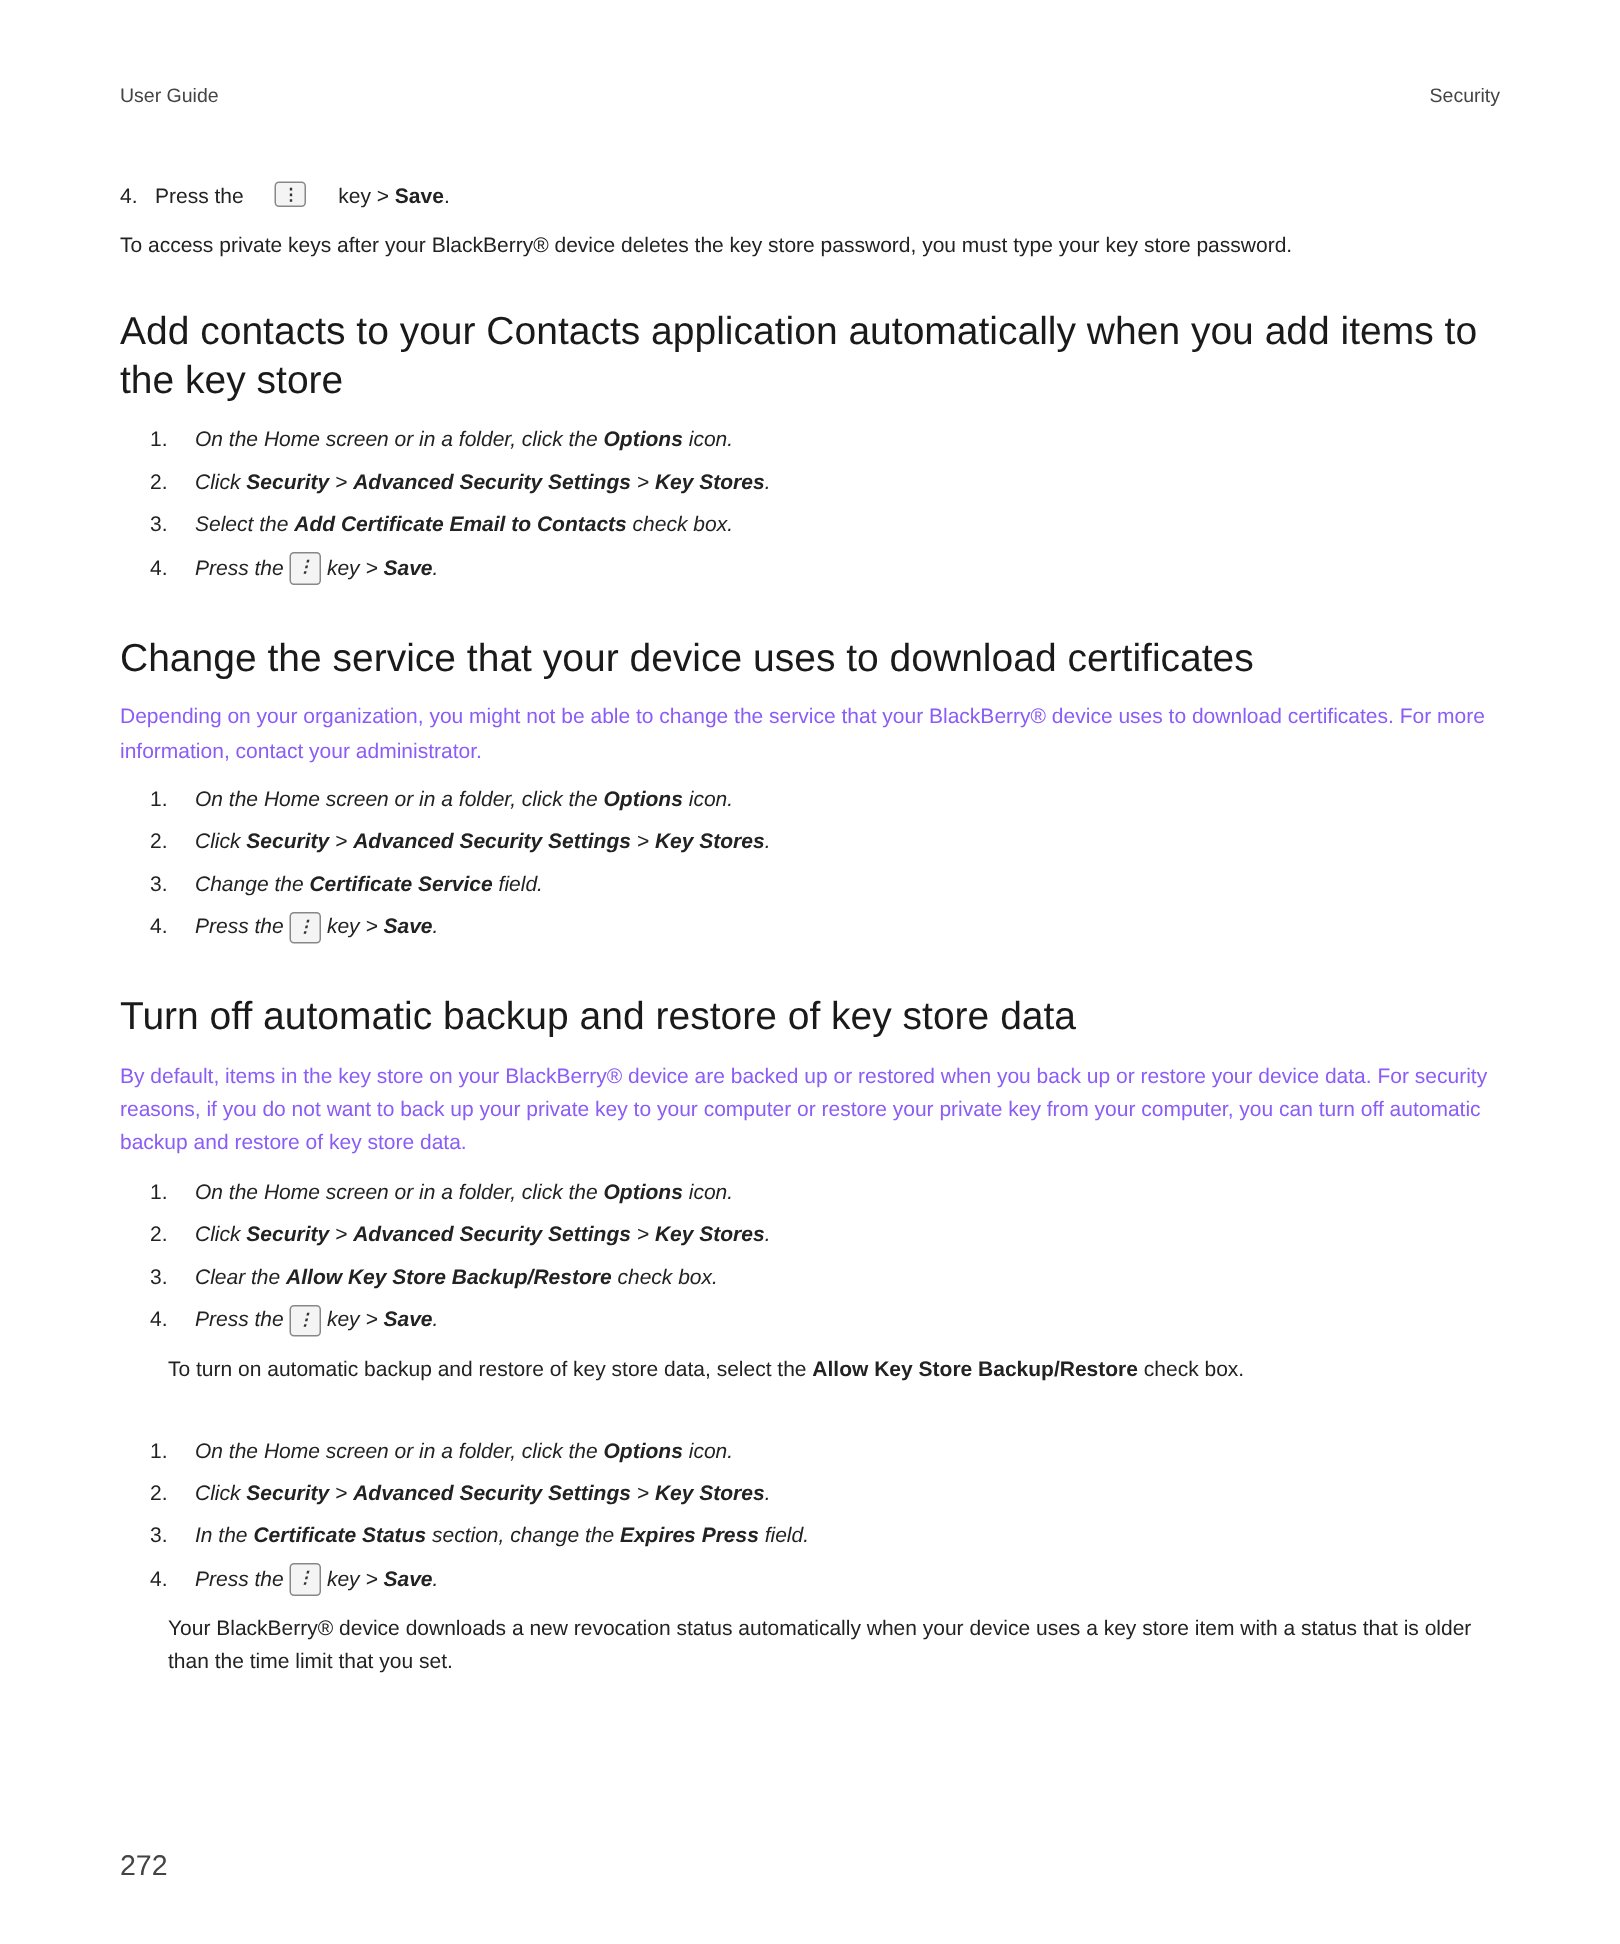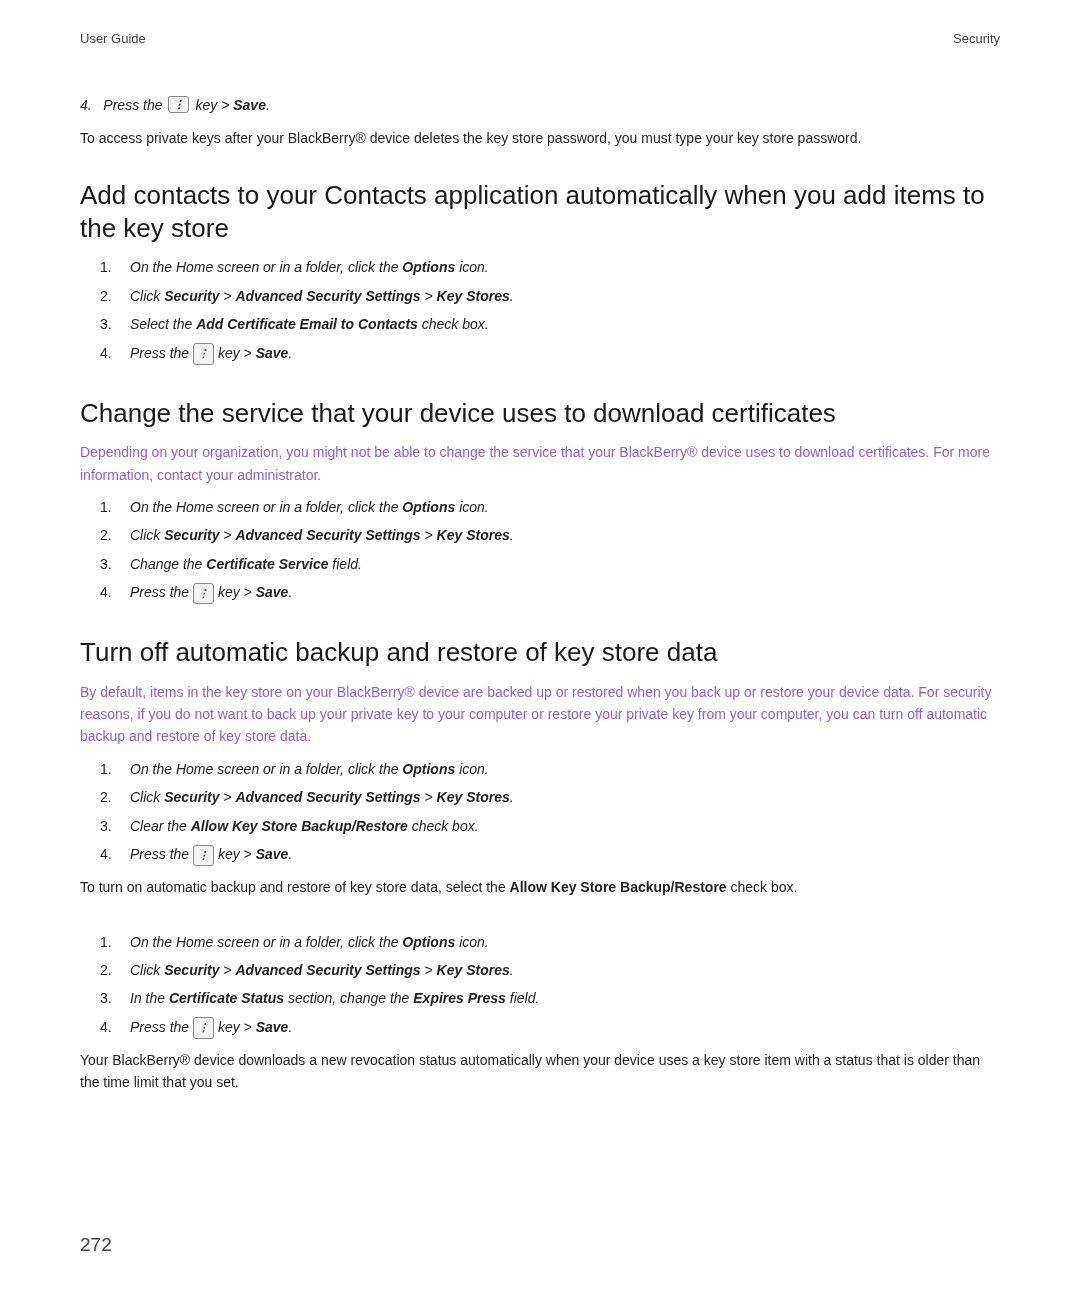--- a/index.html
+++ b/index.html
@@ -6,44 +6,43 @@
     body {
       background: #fff;
       font-family: Arial, Helvetica, sans-serif;
       font-size: 14px;
       color: #222;
       width: 1080px;
       min-height: 1296px;
       position: relative;
     }
     .page {
-      padding: 31px 80px 60px 80px;
+      padding: 56px 80px 60px 80px;
     }
     .page-header {
       display: flex;
       justify-content: space-between;
       align-items: flex-start;
       margin-bottom: 50px;
       font-size: 13px;
       color: #444;
     }
     .page-footer {
       position: absolute;
       bottom: 40px;
       left: 80px;
       font-size: 19px;
       color: #444;
     }
     .intro-step {
       margin-bottom: 14px;
       display: flex;
       align-items: center;
-      gap: 6px;
-      font-size: 14px;
-      font-style: italic;
+      gap: 21px;
+      font-size: 14px;
     }
     .key-icon {
       display: inline-flex;
       align-items: center;
       justify-content: center;
       border: 1.5px solid #888;
       border-radius: 3px;
       padding: 1px 4px;
       font-size: 11px;
       font-weight: bold;
@@ -95,20 +94,21 @@
     .step-content {
       flex: 1;
       font-style: italic;
     }
     b { font-weight: bold; }
     .section-note {
       font-size: 14px;
       line-height: 1.6;
       margin-top: 10px;
       color: #222;
+      margin-left: 32px;
     }
   </style>
 </head>
 <body>
 
 <div class="page">
 
   <div class="page-header">
     <span>User Guide</span>
     <span>Security</span>

